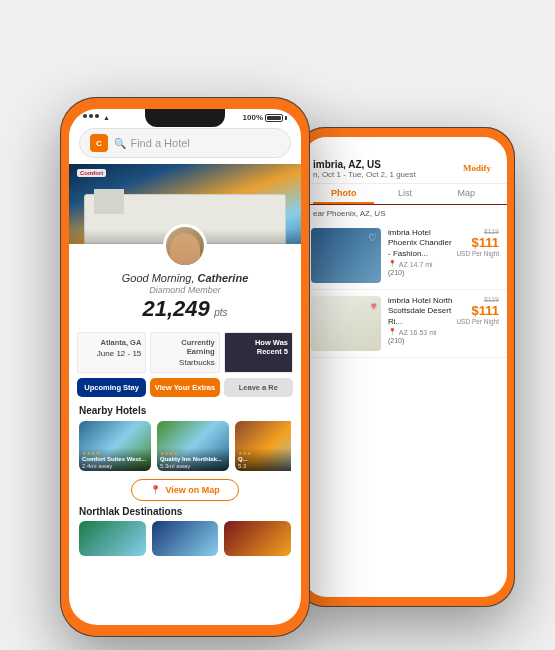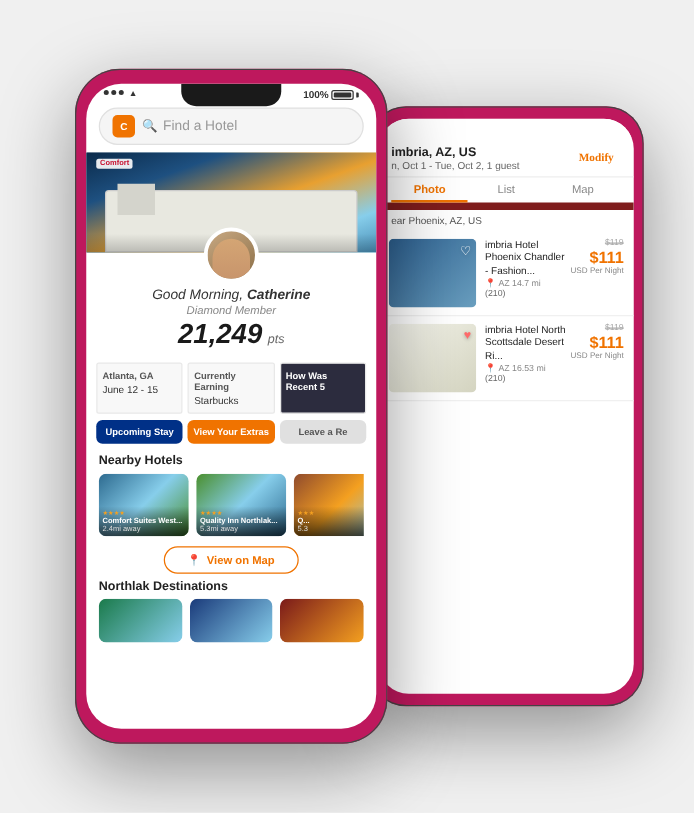--- a/index.html
+++ b/index.html
@@ -12,22 +12,23 @@
       display: flex;
       align-items: center;
       justify-content: center;
       position: relative;
     }
 
     
     .phone-frame {
       position: absolute;
       border-radius: 36px;
-      background: #be185d;
+      background: #f97316;
       box-shadow: 0 20px 60px rgba(0,0,0,0.4), inset 0 0 0 1px #444;
+      margin-top: 42px;
     }
 
     
     .phone-back {
       width: 220px;
       height: 480px;
       top: 85px;
       left: 295px;
       z-index: 1;
       border-radius: 30px;
@@ -201,21 +202,21 @@
       display: flex;
       margin: 6px 8px 0;
       gap: 4px;
     }
     .stat-card {
       flex: 1;
       background: #f8f8f8;
       border: 1px solid #e8e8e8;
       border-radius: 2px;
       padding: 5px 4px;
-      text-align: left;
+      text-align: right;
     }
     .stat-title {
       font-size: 7.5px;
       color: #555;
       font-weight: 600;
       line-height: 1.2;
     }
     .stat-value {
       font-size: 8px;
       color: #333;
@@ -396,21 +397,21 @@
       right: 16px;
       top: 12px;
       font-size: 9px;
       color: #f07300;
       font-weight: 600;
       font-family: Liberation Serif, serif;
     }
 
     .back-tabs {
       display: flex;
-      border-bottom: 6px solid #7f1d1d;
+      border-bottom: 1px solid #7f1d1d;
       padding: 0 10px;
     }
     .back-tab {
       flex: 1;
       text-align: center;
       padding: 4px 0;
       font-size: 9px;
       color: #888;
     }
     .back-tab.active {

